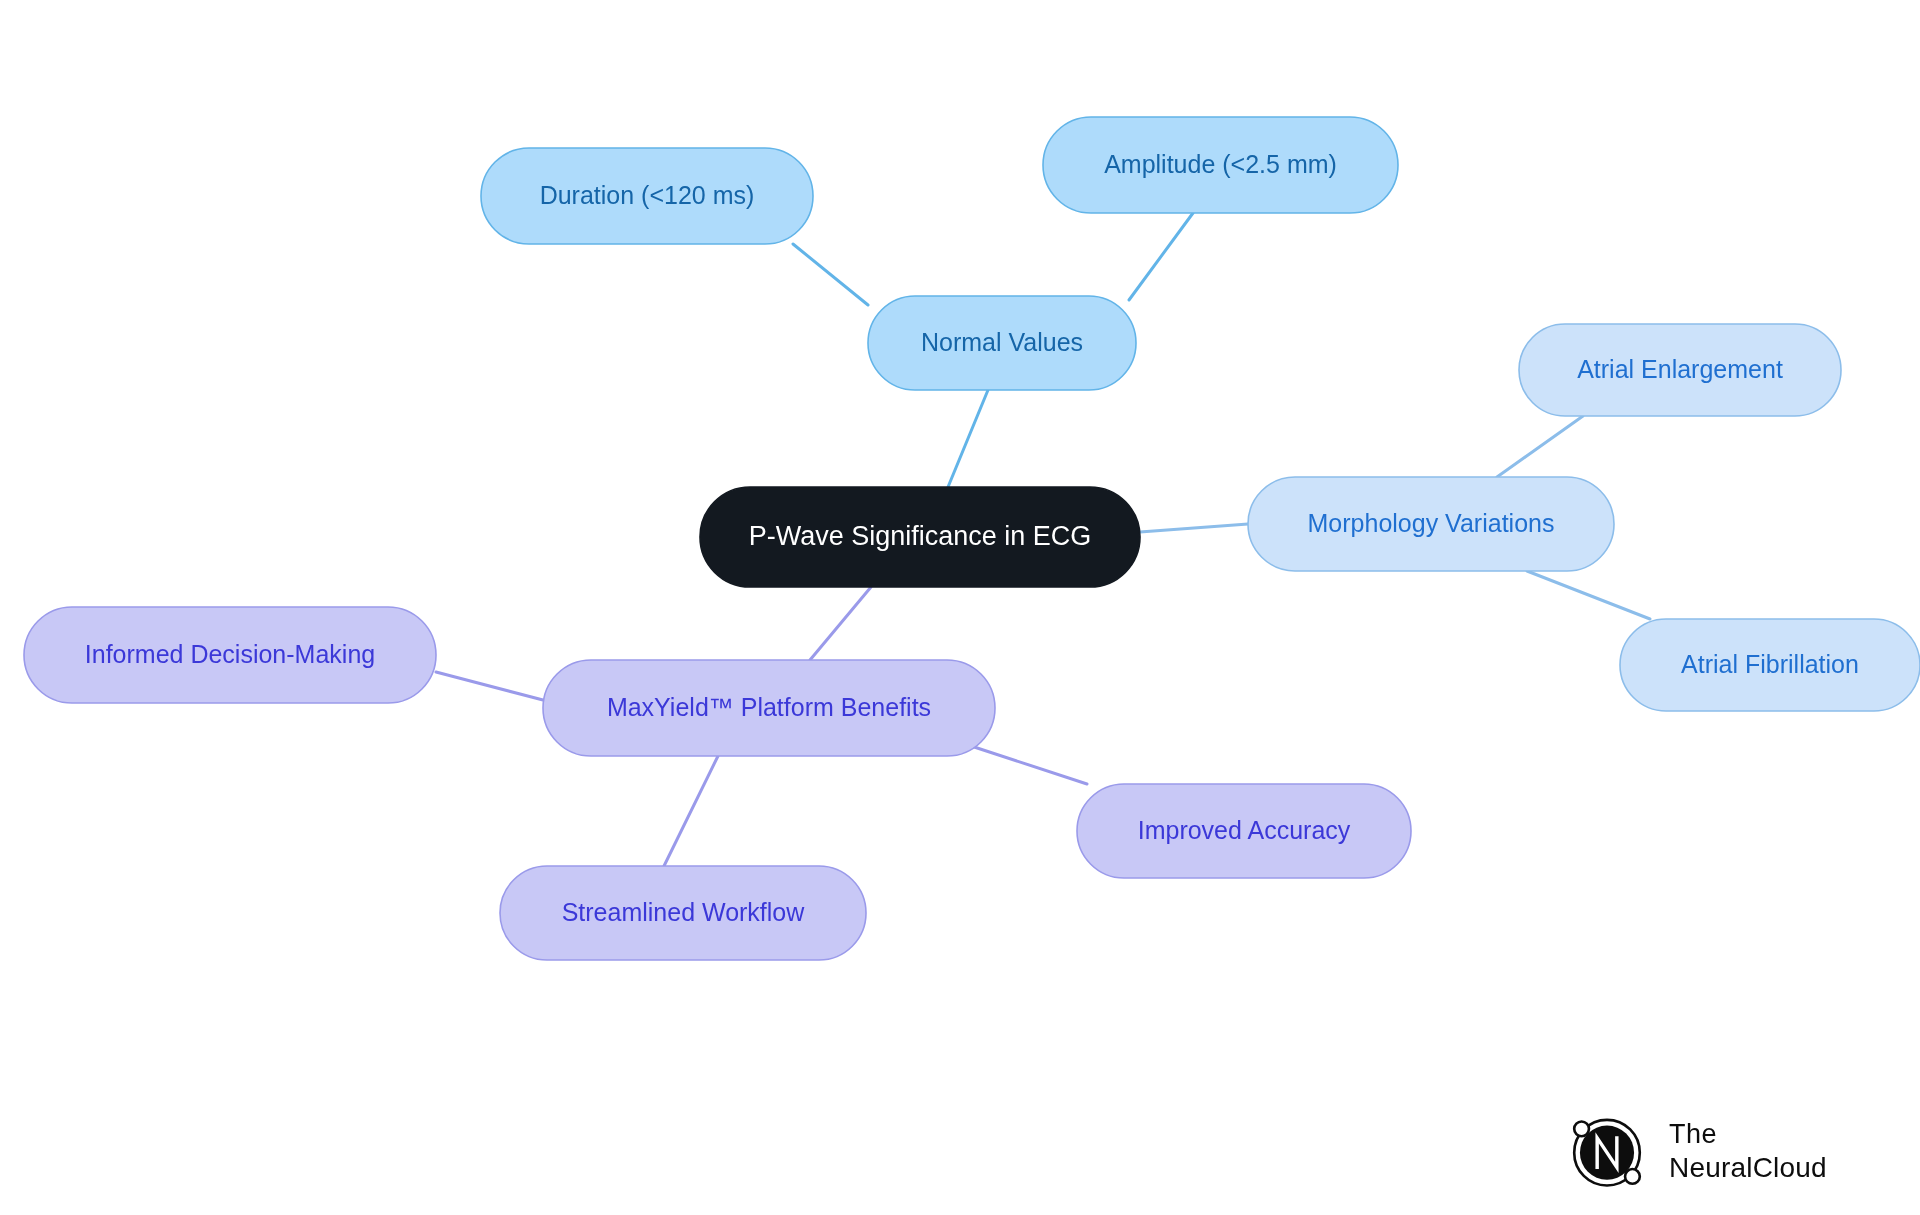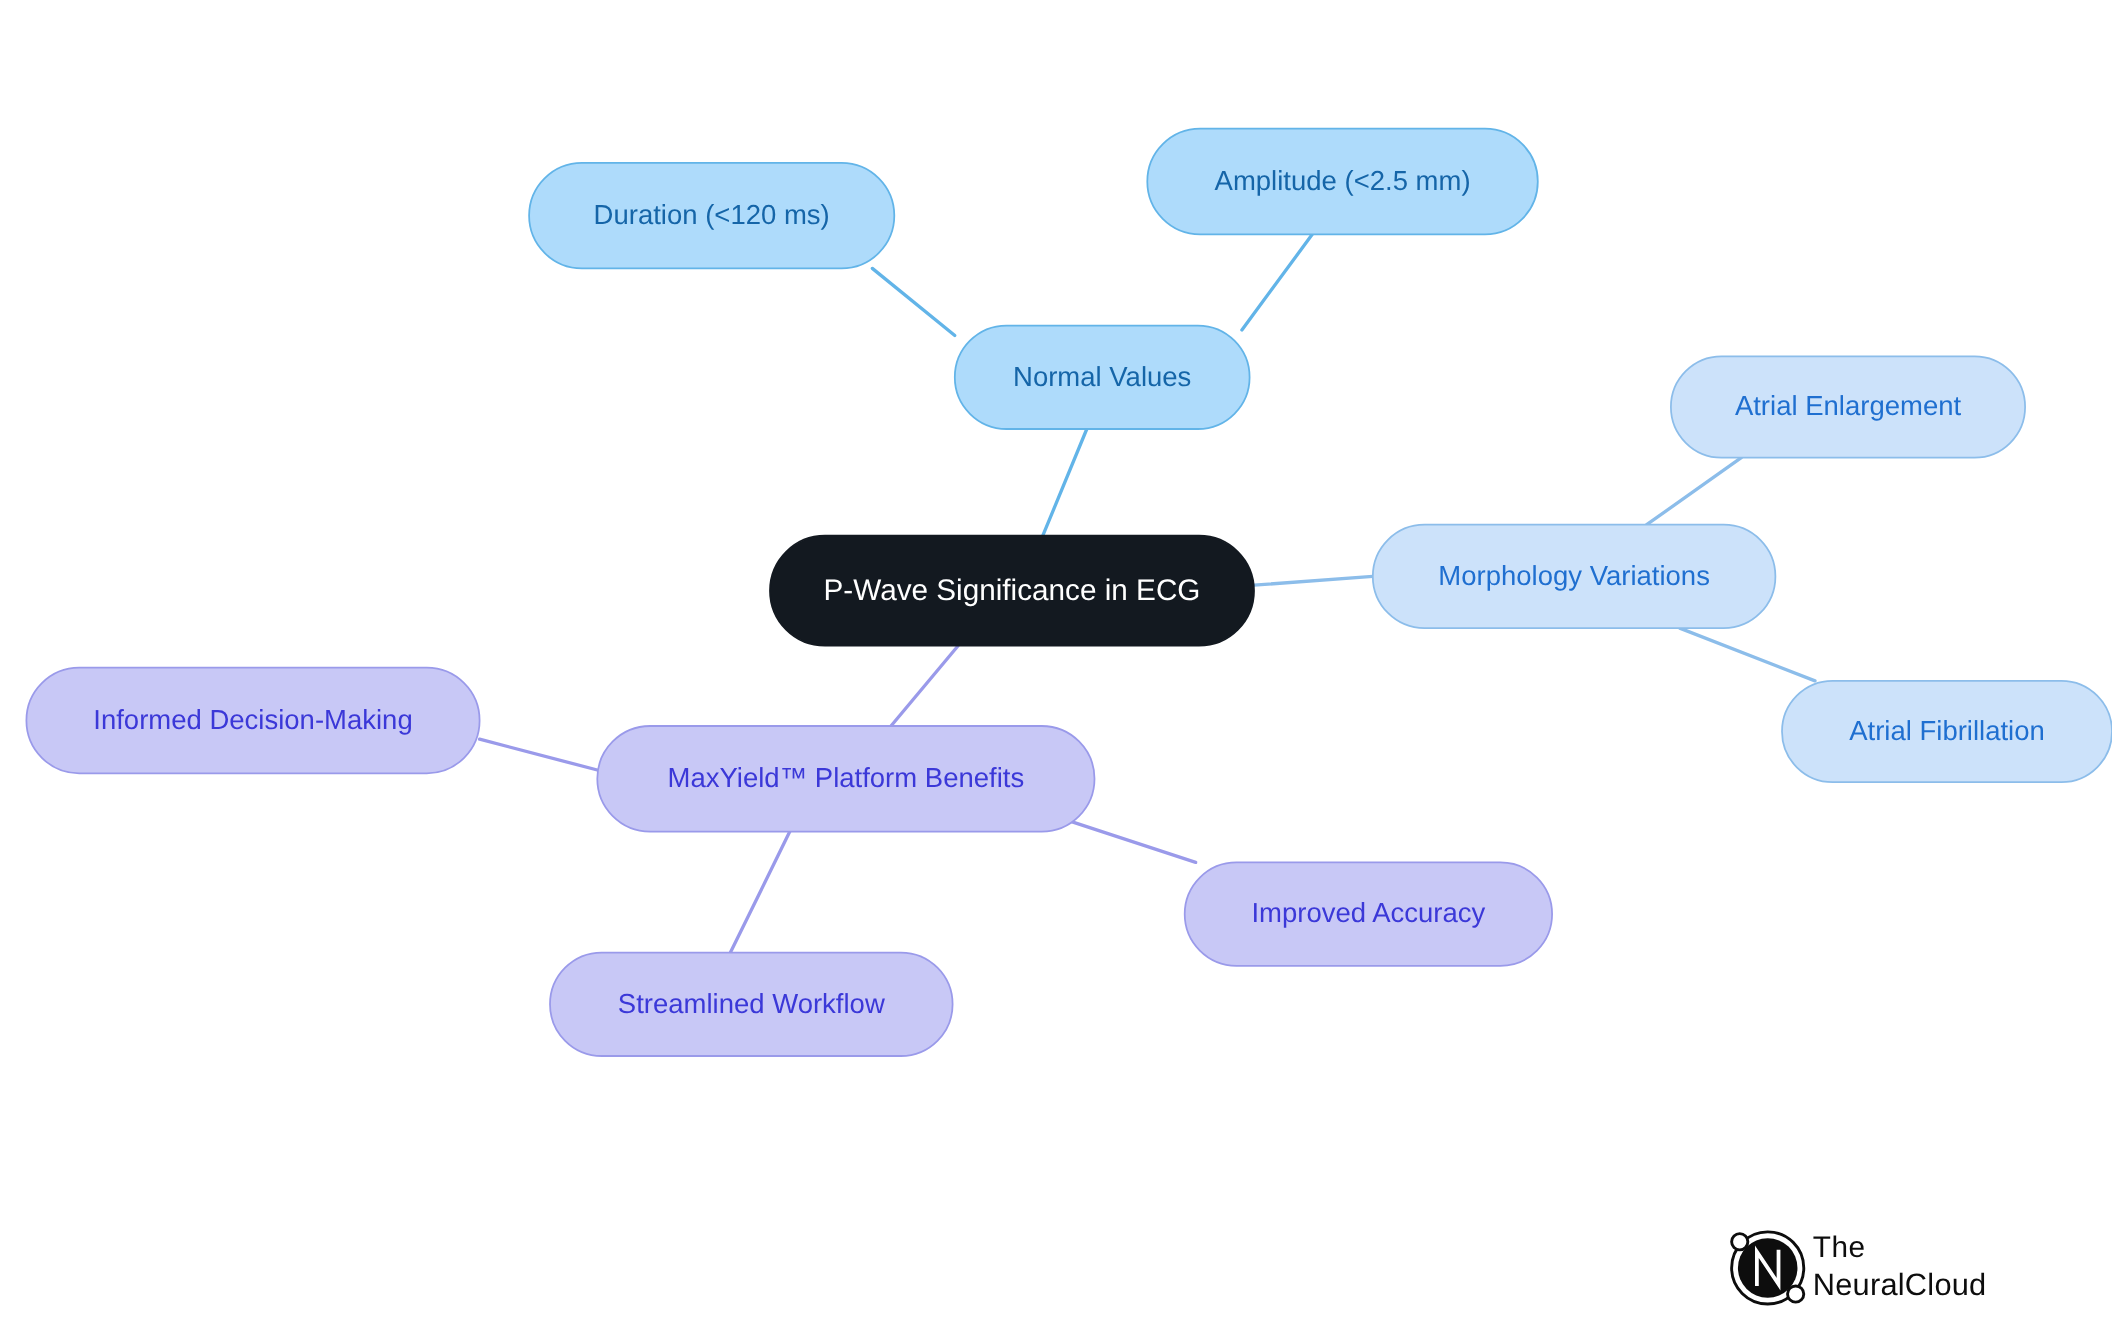--- a/index.html
+++ b/index.html
@@ -52,21 +52,21 @@
     fill: #3b38d8;
   }
   #brand-logo {
     position: absolute;
     left: 1566px;
     top: 1105px;
     width: 300px;
     height: 92px;
     display: flex;
     align-items: center;
-    gap: 0;
+    gap: 21px;
   }
   #brand-logo .logo-mark {
     width: 82px;
     height: 82px;
     flex: 0 0 82px;
   }
   #brand-logo .logo-text {
     display: flex;
     flex-direction: column;
     justify-content: center;

